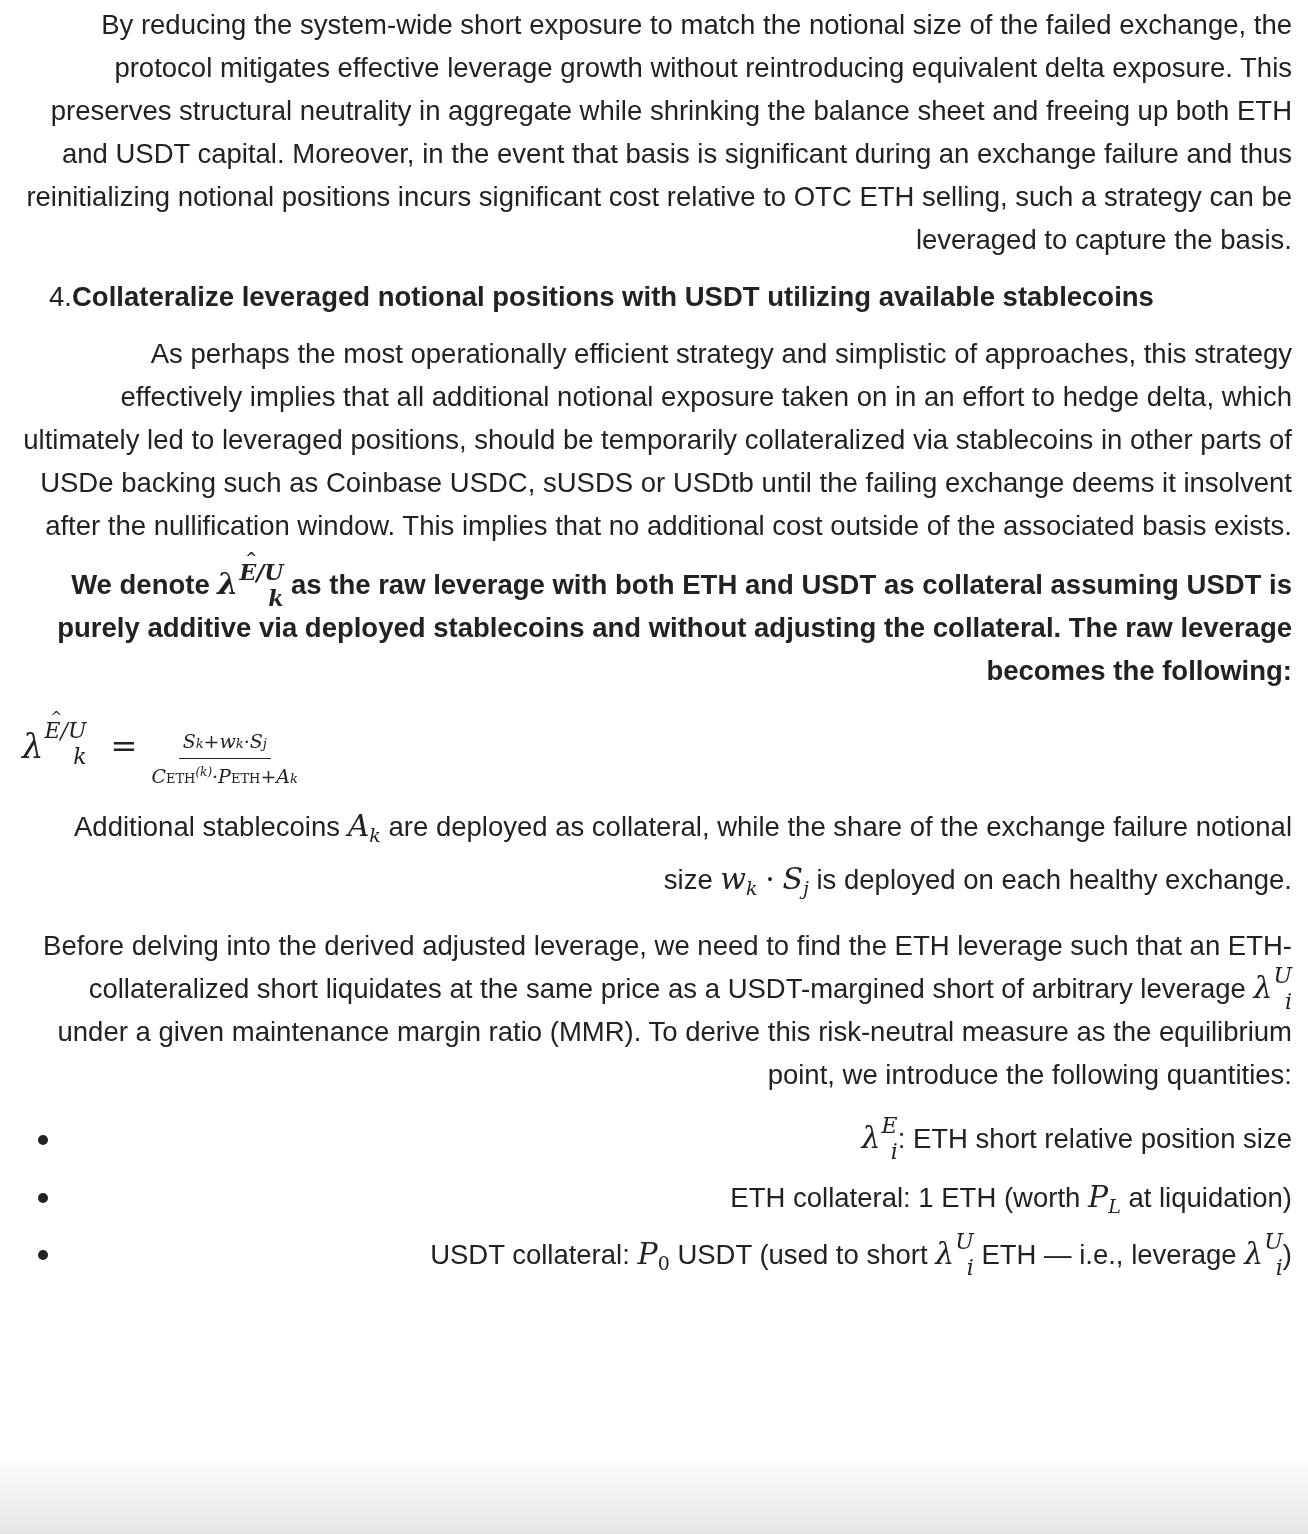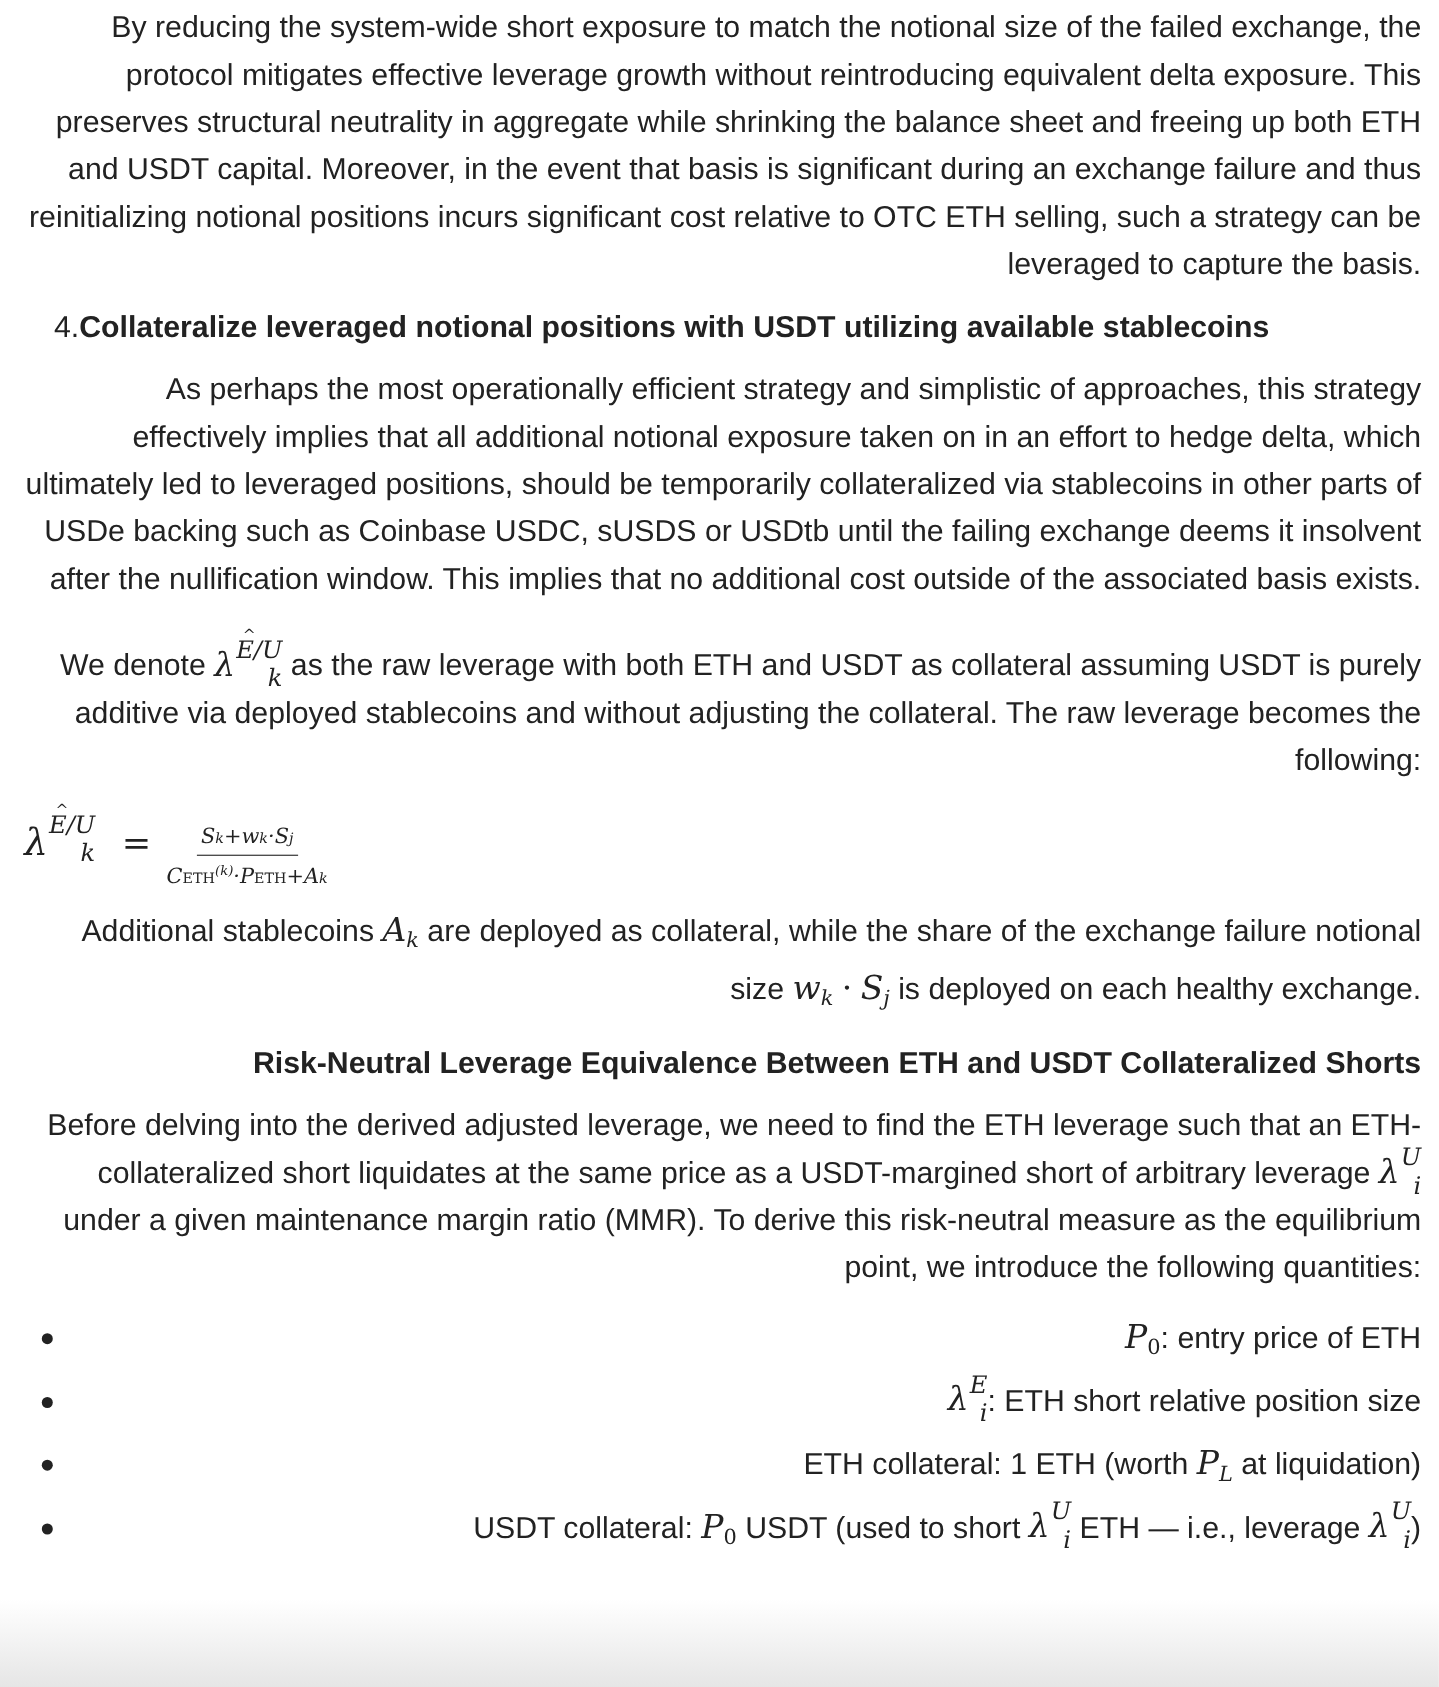--- a/index.html
+++ b/index.html
@@ -46,21 +46,21 @@
 
   <p>By reducing the system-wide short exposure to match the notional size of the failed exchange, the protocol mitigates effective leverage growth without reintroducing equivalent delta exposure. This preserves structural neutrality in aggregate while shrinking the balance sheet and freeing up both ETH and USDT capital. Moreover, in the event that basis is significant during an exchange failure and thus reinitializing notional positions incurs significant cost relative to OTC ETH selling, such a strategy can be leveraged to capture the basis.</p>
 
   <div class="h-item">
     <div class="h-num-wrap"><span style="margin-left:8px;">4.</span></div>
     <span class="h-text">Collateralize leveraged notional positions with USDT utilizing available stablecoins</span>
   </div>
 
   <p>As perhaps the most operationally efficient strategy and simplistic of approaches, this strategy effectively implies that all additional notional exposure taken on in an effort to hedge delta, which ultimately led to leveraged positions, should be temporarily collateralized via stablecoins in other parts of USDe backing such as Coinbase USDC, sUSDS or USDtb until the failing exchange deems it insolvent after the nullification window. This implies that no additional cost outside of the associated basis exists.</p>
 
-  <p style="margin-top:36px;">
+  <p style="margin-top:16px;font-weight:bold;">
     <span>We denote </span><span class="ss"><span class="lam">λ</span><span class="supsub">
           <span class="sup hat">E/U</span>
           <span class="sub">k</span>
         </span></span><span> as the raw leverage with both ETH and USDT as collateral assuming USDT is purely additive via deployed stablecoins and without adjusting the collateral. The raw leverage becomes the following:</span>
   </p>
 
   <div class="formula">
     <div class="lhs">
       <span class="lam" style="font-size:34px;">λ</span>
       <span class="supsub">
@@ -72,31 +72,29 @@
     <span class="frac">
       <span class="num">S<small>k</small>+w<small>k</small>·S<small>j</small></span>
       <span class="den">C<small style="font-style:normal;">ETH</small><sup style="font-size:12px;">(k)</sup>·P<small style="font-style:normal;">ETH</small>+A<small>k</small></span>
     </span>
   </div>
 
   <p>
     <span>Additional stablecoins </span><span class="m">A</span><span class="sub-i">k</span><span> are deployed as collateral, while the share of the exchange failure notional size </span><span class="m">w</span><span class="sub-i">k</span> <span class="mr">·</span> <span class="m">S</span><span class="sub-i">j</span><span> is deployed on each healthy exchange.</span>
   </p>
 
-  <div class="subhead">Risk-Neutral Leverage Equivalence Between ETH and USDT Collateralized Shorts</div>
 
   <p>
     <span>Before delving into the derived adjusted leverage, we need to find the ETH leverage such that an ETH-collateralized short liquidates at the same price as a USDT-margined short of arbitrary leverage </span><span class="ss"><span class="lam">λ</span><span class="supsub">
           <span class="sup">U</span>
           <span class="sub">i</span>
         </span></span><span> under a given maintenance margin ratio (MMR). To derive this risk-neutral measure as the equilibrium point, we introduce the following quantities:</span>
   </p>
 
   <ul>
-    <li><span class="m">P</span><span class="sub-n">0</span><span>: entry price of ETH</span></li>
     <li><span class="ss"><span class="lam">λ</span><span class="supsub">
             <span class="sup">E</span>
             <span class="sub">i</span>
           </span></span><span>: ETH short relative position size</span></li>
     <li><span>ETH collateral: 1 ETH (worth </span><span class="m">P</span><span class="sub-i">L</span><span> at liquidation)</span></li>
     <li><span>USDT collateral: </span><span class="m">P</span><span class="sub-n">0</span><span> USDT (used to short </span><span class="ss"><span class="lam">λ</span><span class="supsub">
             <span class="sup">U</span>
             <span class="sub">i</span>
           </span></span><span> ETH — i.e., leverage </span><span class="ss"><span class="lam">λ</span><span class="supsub">
             <span class="sup">U</span>

